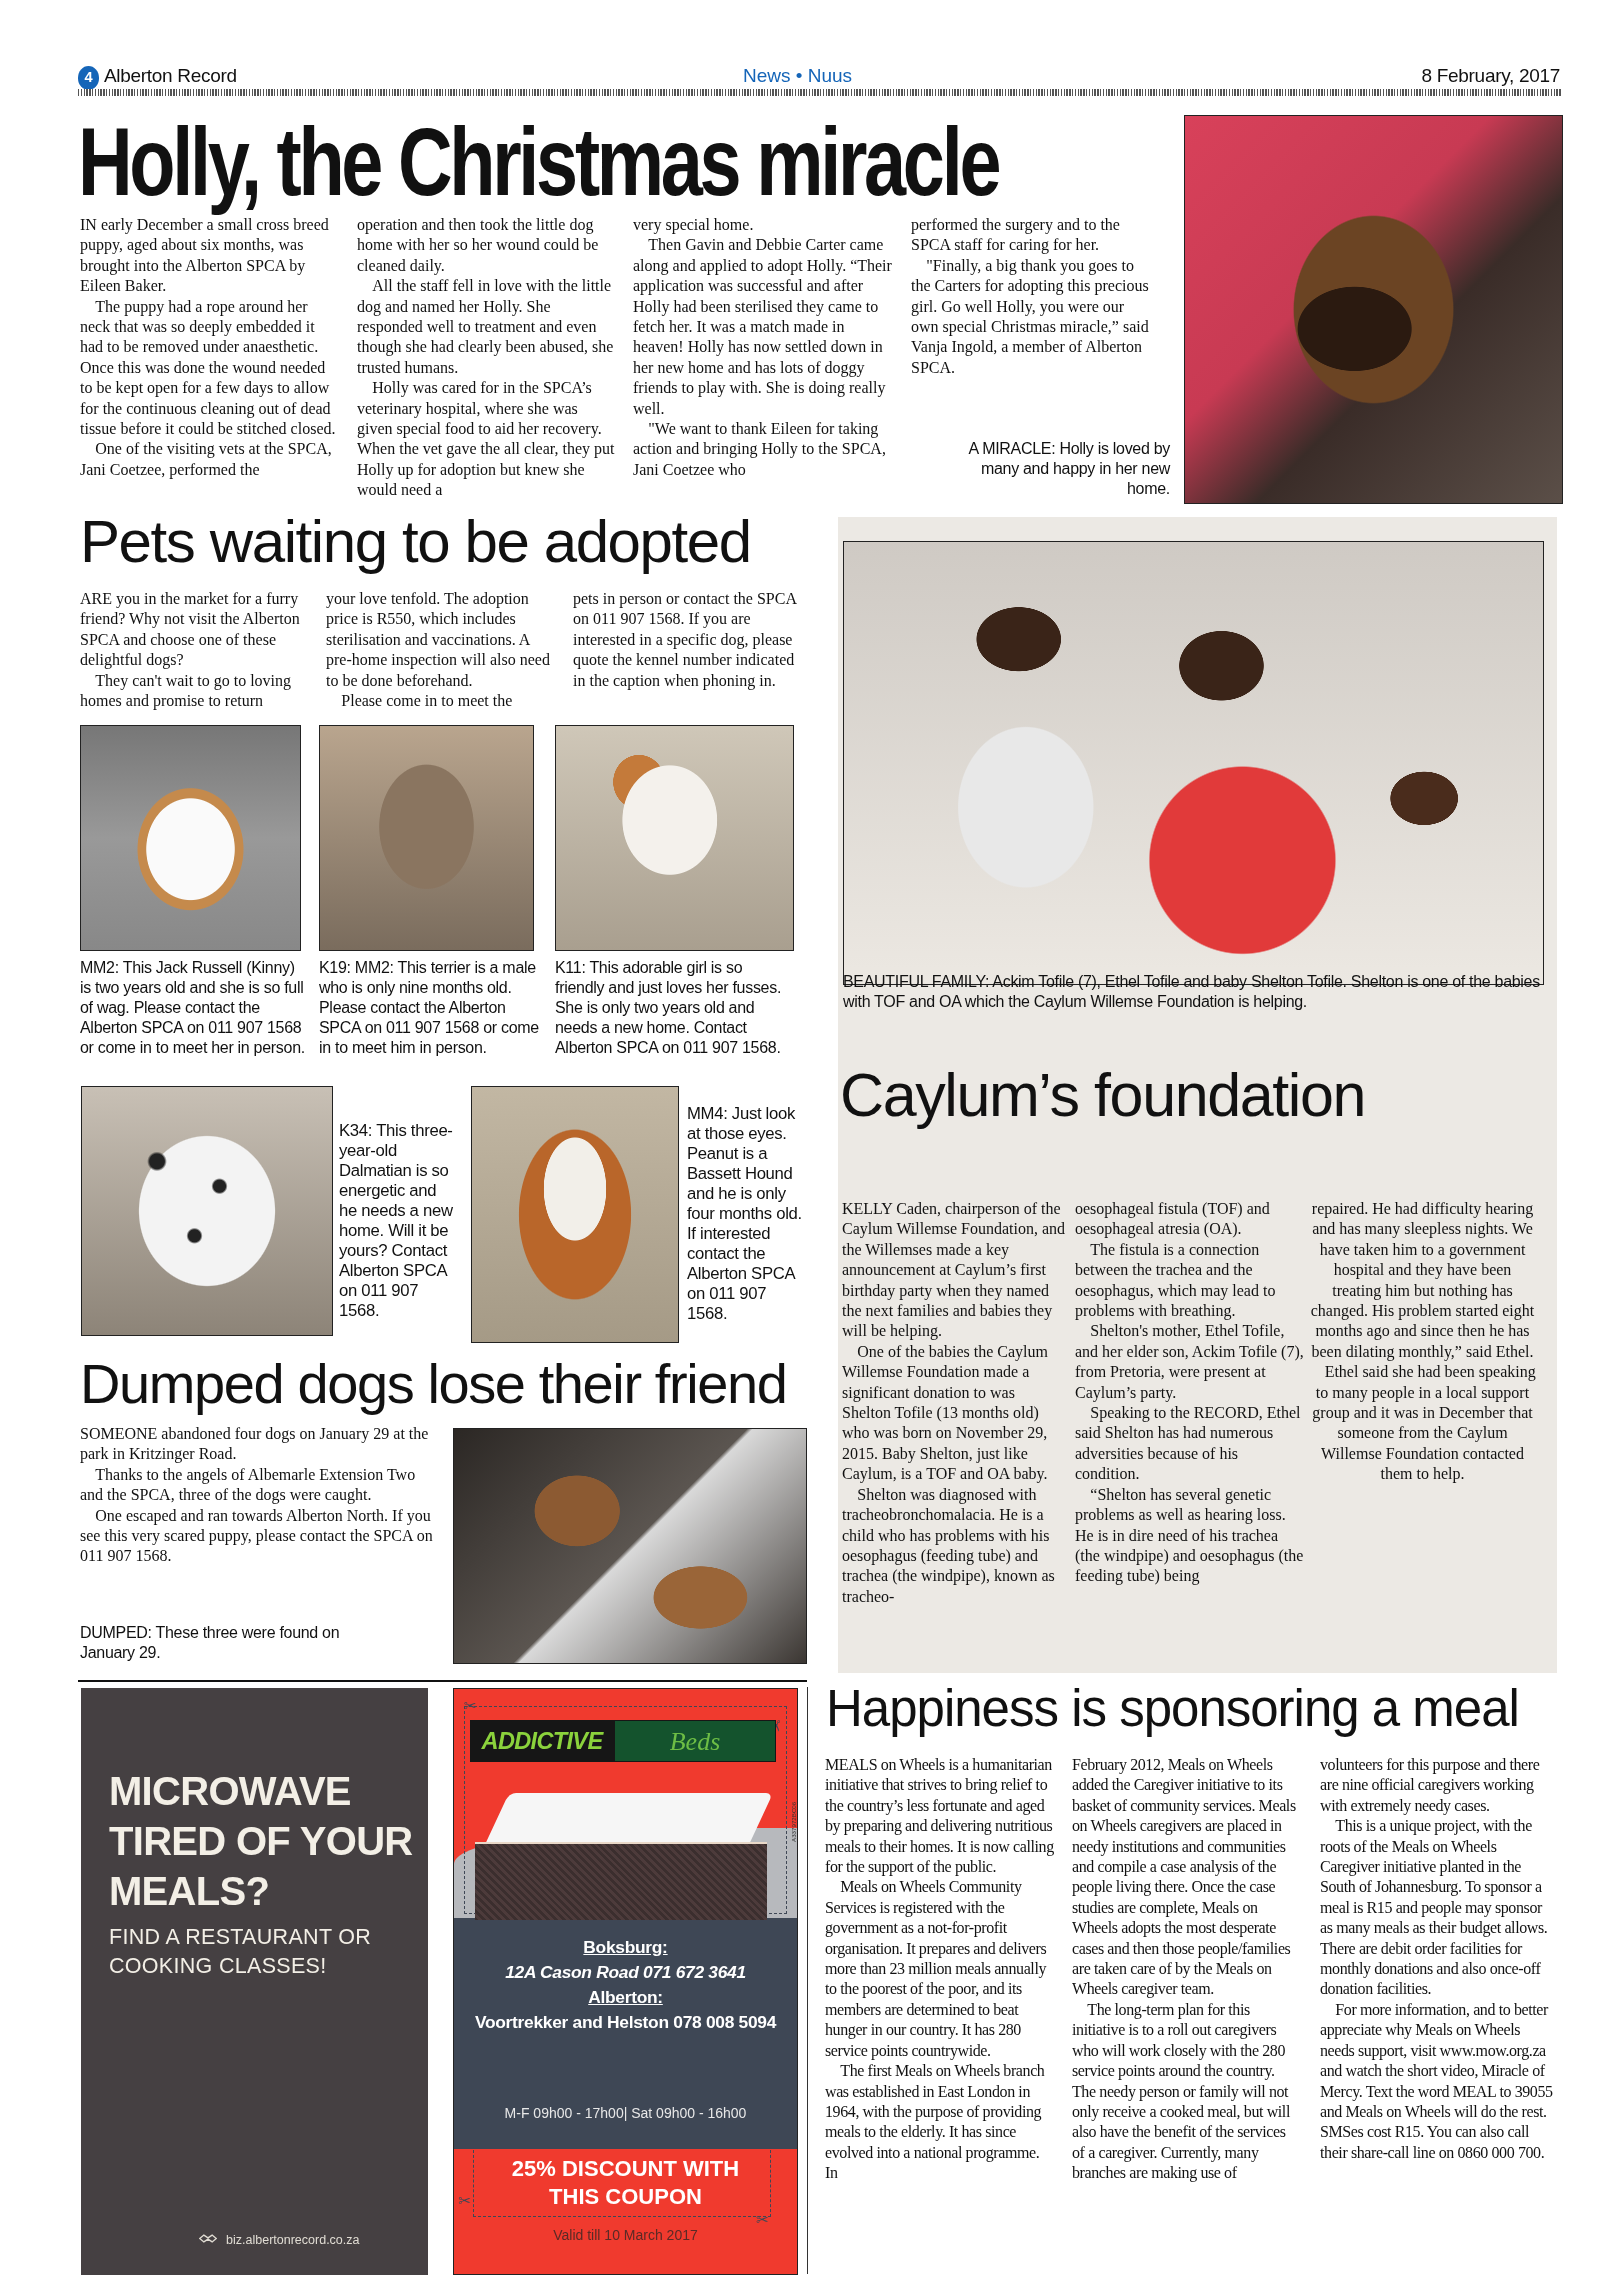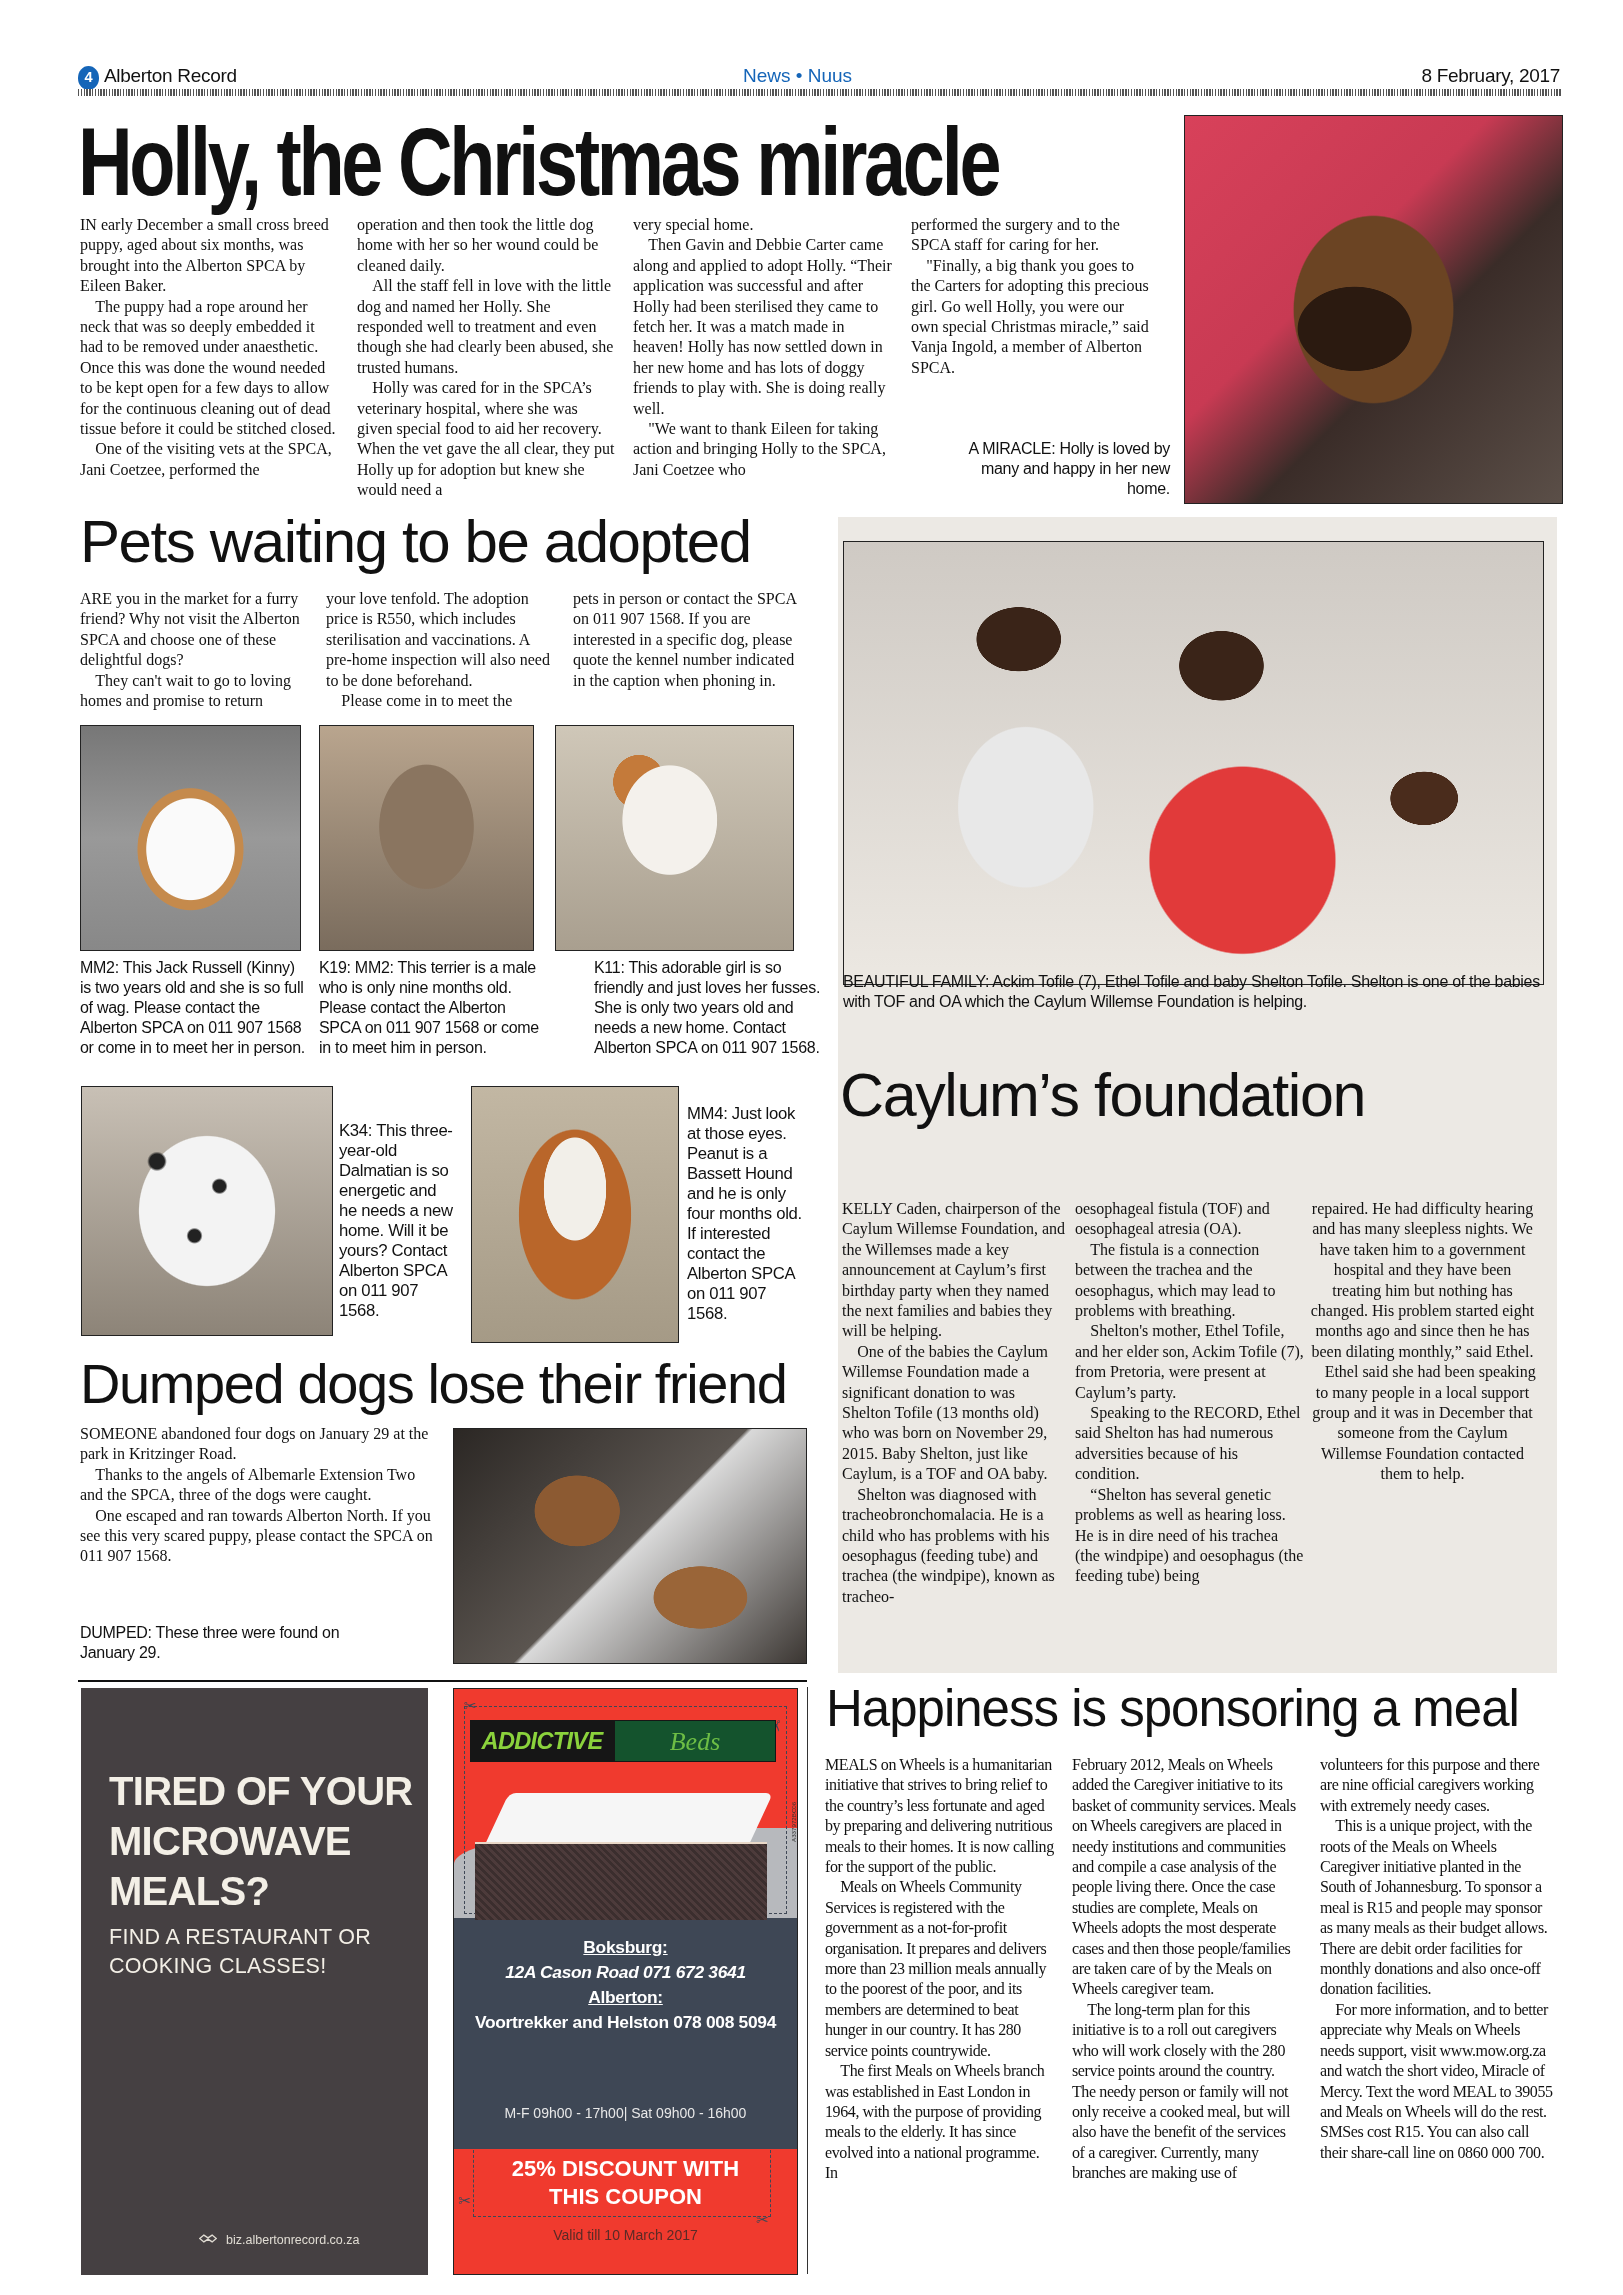--- a/index.html
+++ b/index.html
@@ -85,21 +85,21 @@
 <div class="abs body-col" style="left:573px;top:589px;width:236px;">
   <p>pets in person or contact the SPCA on 011 907 1568. If you are interested in a specific dog, please quote the kennel number indicated in the caption when phoning in.</p>
 </div>
 
 <div class="abs photo ph-dog1" style="left:80px;top:725px;width:221px;height:226px;"></div>
 <div class="abs photo ph-dog2" style="left:319px;top:725px;width:215px;height:226px;"></div>
 <div class="abs photo ph-dog3" style="left:555px;top:725px;width:239px;height:226px;"></div>
 
 <div class="abs caption" style="left:80px;top:958px;width:226px;">MM2: This Jack Russell (Kinny) is two years old and she is so full of wag. Please contact the Alberton SPCA on 011 907 1568 or come in to meet her in person.</div>
 <div class="abs caption" style="left:319px;top:958px;width:226px;">K19: MM2: This terrier is a male who is only nine months old. Please contact the Alberton SPCA on 011 907 1568 or come in to meet him in person.</div>
-<div class="abs caption" style="left:555px;top:958px;width:236px;margin-left:39px;">K11: This adorable girl is so friendly and just loves her fusses. She is only two years old and needs a new home. Contact Alberton SPCA on 011 907 1568.</div>
+<div class="abs caption" style="left:555px;top:958px;width:236px;">K11: This adorable girl is so friendly and just loves her fusses. She is only two years old and needs a new home. Contact Alberton SPCA on 011 907 1568.</div>
 
 <div class="abs photo ph-dalm" style="left:81px;top:1086px;width:252px;height:250px;"></div>
 <div class="abs caption" style="left:339px;top:1121px;width:118px;font-size:16.7px;">K34: This three-year-old Dalmatian is so energetic and he needs a new home. Will it be yours? Contact Alberton SPCA on 011 907 1568.</div>
 <div class="abs photo ph-basset" style="left:471px;top:1086px;width:208px;height:257px;"></div>
 <div class="abs caption" style="left:687px;top:1104px;width:121px;font-size:16.7px;">MM4: Just look at those eyes. Peanut is a Bassett Hound and he is only four months old. If interested contact the Alberton SPCA on 011 907 1568.</div>
 
 <h2 class="abs headline-sans" style="left:80px;top:1350px;margin:0;font-size:56px;line-height:67px;">Dumped dogs lose their friend</h2>
 <div class="abs body-col" style="left:80px;top:1424px;width:361px;">
   <p>SOMEONE abandoned four dogs on January 29 at the park in Kritzinger Road.</p>
   <p class="ind">Thanks to the angels of Albemarle Extension Two and the SPCA, three of the dogs were caught.</p>
@@ -128,22 +128,22 @@
 </div>
 <div class="abs body-col" style="left:1308px;top:1199px;width:229px;text-align:center;">
   <p>repaired. He had difficulty hearing and has many sleepless nights. We have taken him to a government hospital and they have been treating him but nothing has changed. His problem started eight months ago and since then he has been dilating monthly,” said Ethel.</p>
   <p class="ind">Ethel said she had been speaking to many people in a local support group and it was in December that someone from the Caylum Willemse Foundation contacted them to help.</p>
 </div>
 
 <div class="abs" style="left:78px;top:1680px;width:729px;height:2.1px;background:#111;"></div>
 
 <div id="ad-microwave" class="abs">
   <div class="abs" style="left:28px;top:78px;font-size:40px;line-height:50px;font-weight:bold;letter-spacing:-0.7px;">
+    <div>MICROWAVE</div>
     <div>TIRED OF YOUR</div>
-    <div>MICROWAVE</div>
     <div>MEALS?</div>
   </div>
   <div class="abs" style="left:28px;top:235px;font-size:21.5px;line-height:29px;letter-spacing:0.3px;">
     <div>FIND A RESTAURANT OR</div>
     <div>COOKING CLASSES!</div>
   </div>
   <div class="abs" style="left:118px;top:545px;font-size:12.5px;color:#e0dcd3;">
     <span style="display:inline-block;margin-right:5.6px;">
       <svg width="18" height="11" viewBox="0 0 26 16">
           <path d="M1 8 L7 3 L13 7 L19 3 L25 8 L19 13 L13 9 L7 13 Z" fill="none" stroke="#e0dcd3" stroke-width="2"></path>

